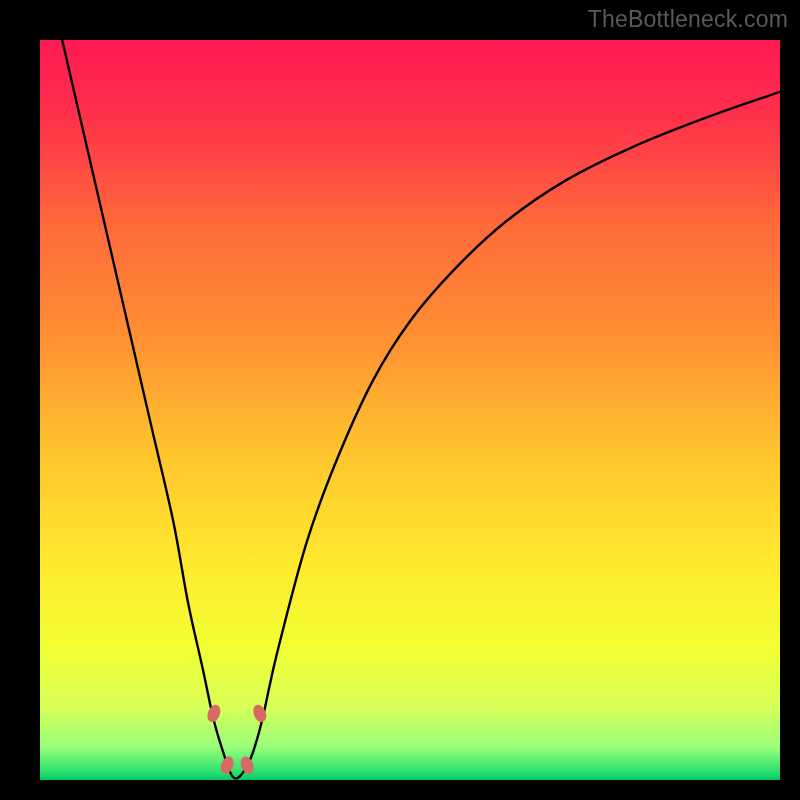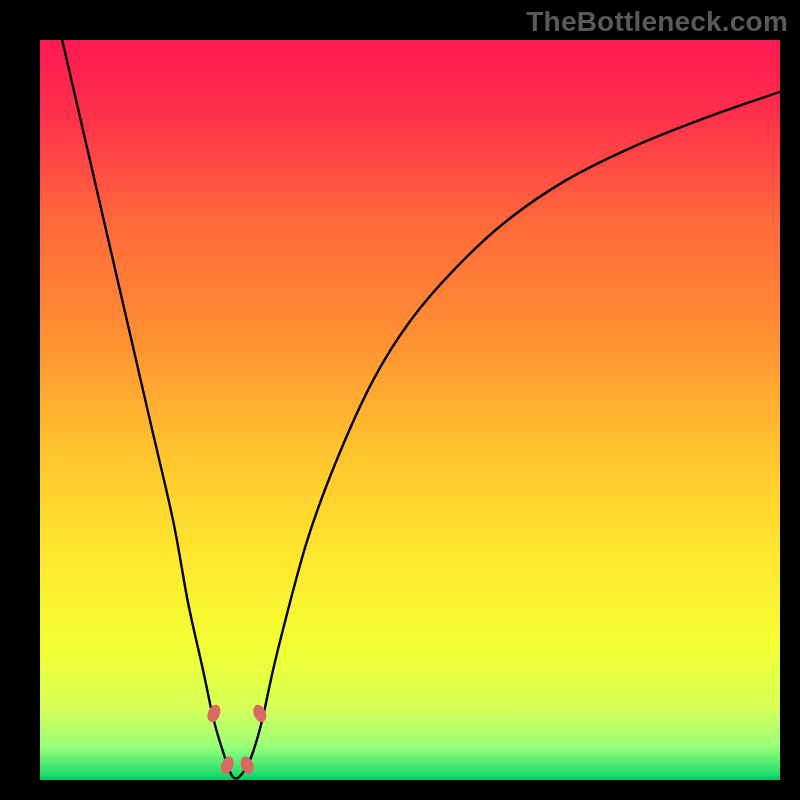--- a/index.html
+++ b/index.html
@@ -27,22 +27,22 @@
   }
   .gradient {
     position: absolute;
     left: 0; top: 0; width: 100%; height: 100%;
   }
   .watermark {
     position: absolute;
     top: 6px;
     right: 12px;
     color: #5a5a5a;
-    font-size: 28px;
-    font-weight: 700;
+    font-size: 23px;
+    font-weight: 400;
     letter-spacing: 0.2px;
     user-select: none;
   }
   svg.curve {
     position: absolute;
     left: 0; top: 0;
     width: 740px; height: 740px;
   }
 </style>
 </head>

